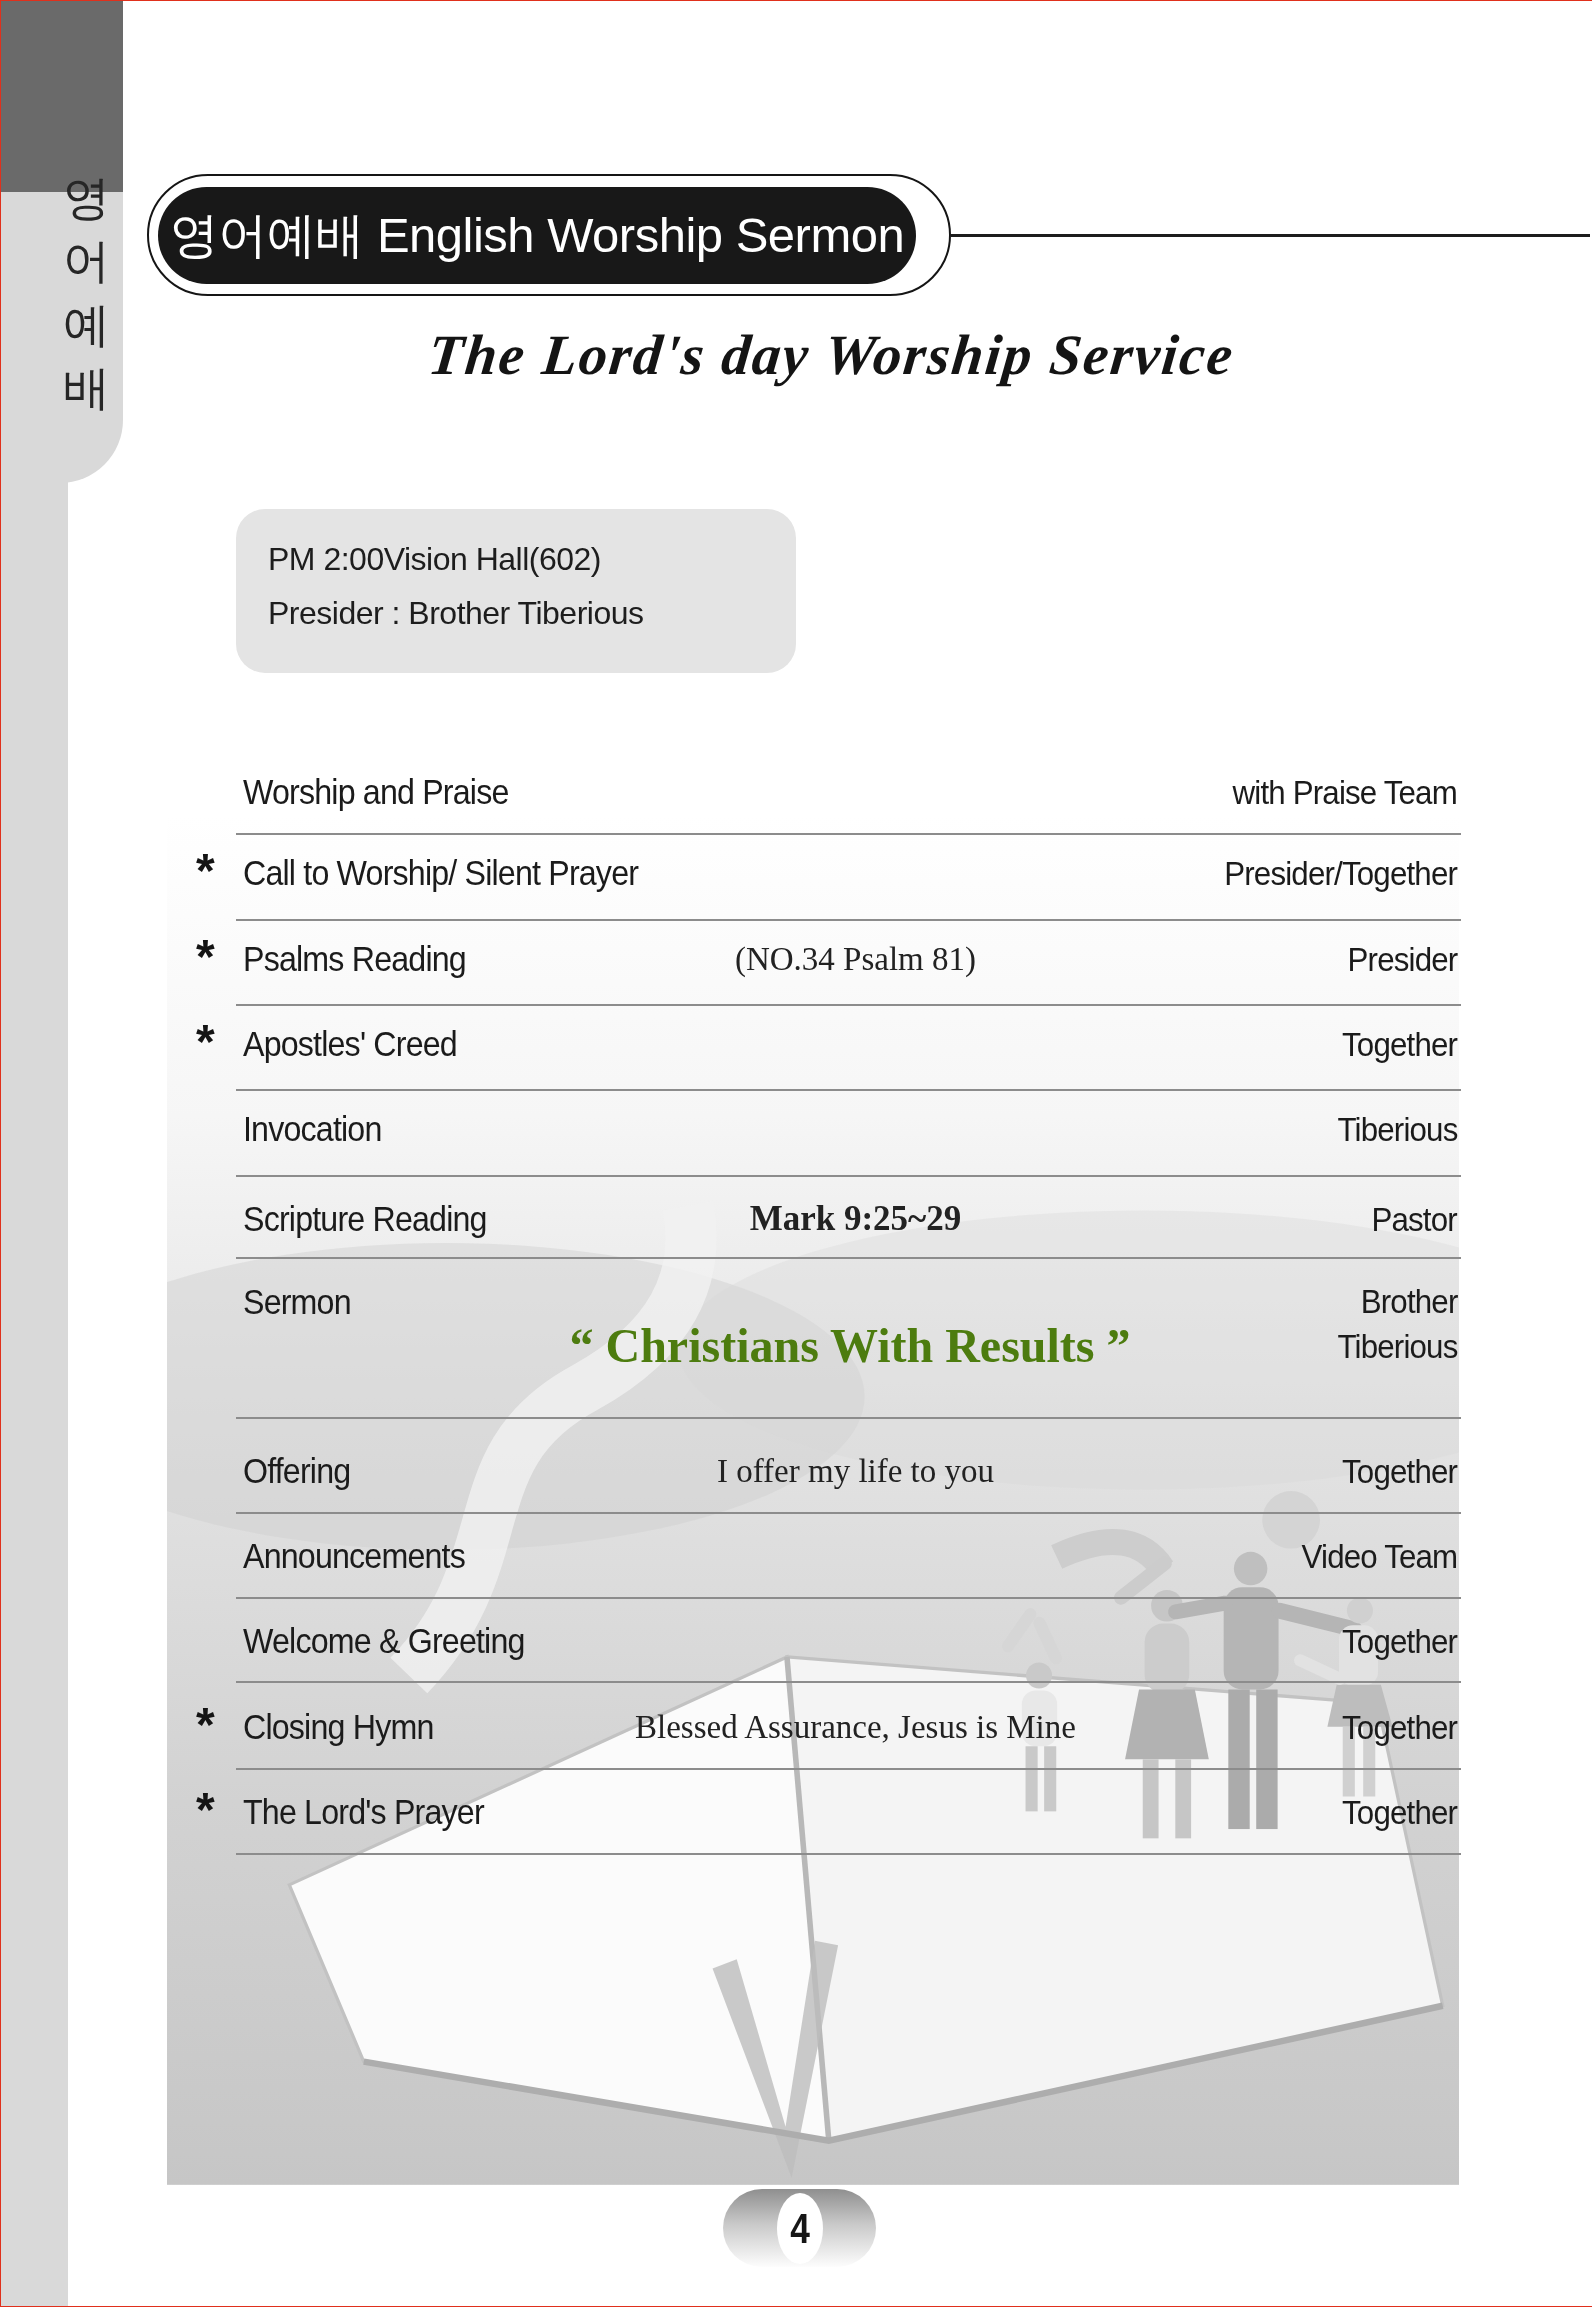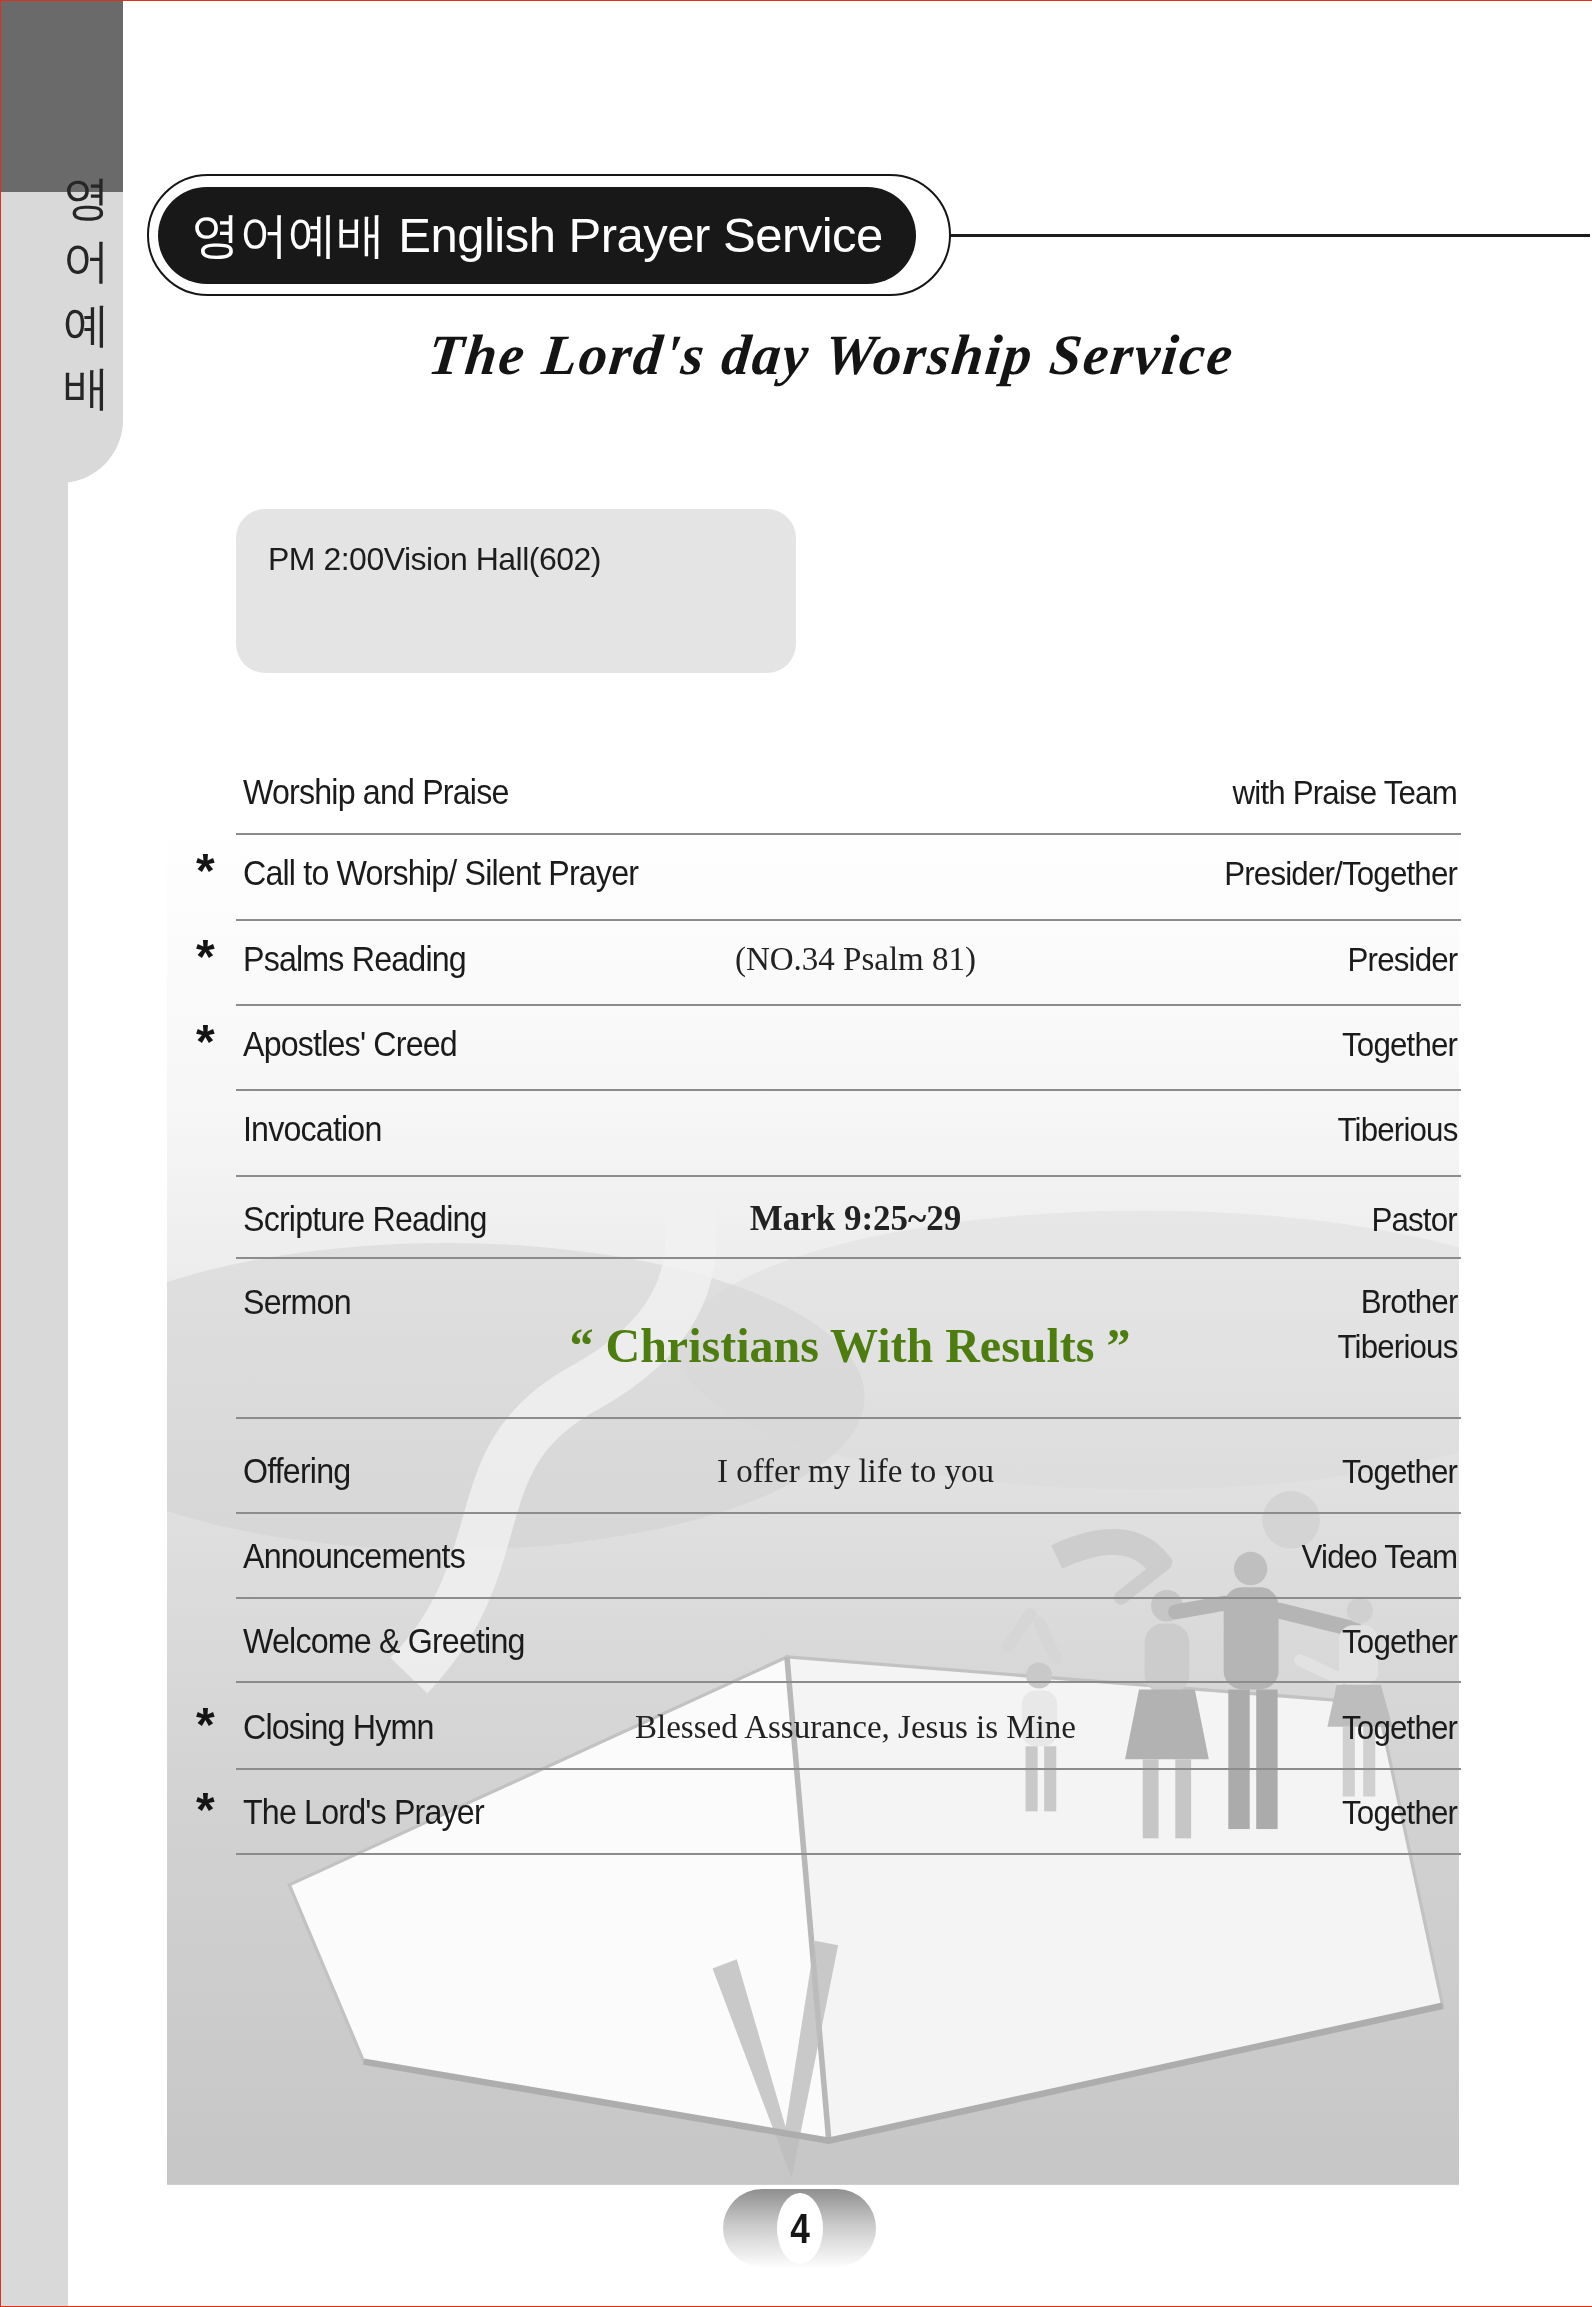--- a/index.html
+++ b/index.html
@@ -60,30 +60,31 @@
   <div class="side-dark"></div>
   <div class="side-strip"></div>
   <div class="side-wide"></div>
   <div class="side-char" style="top:173px">영</div>
   <div class="side-char" style="top:236px">어</div>
   <div class="side-char" style="top:300px">예</div>
   <div class="side-char" style="top:363px">배</div>
 
   <div class="hdr-outer"></div>
   <div class="hdr-inner">
-    <span>영어예배 English Prayer Service</span>
+    <span>영어예배 English Worship Sermon</span>
   </div>
   <div class="hdr-line"></div>
 
   <div class="main-title">The Lord's day Worship Service</div>
 
   <div class="info-box">
     <div class="info-line">
       <span>PM 2:00</span><span class="info-loc">Vision Hall(602)</span>
     </div>
+    <div class="info-line">Presider : Brother Tiberious</div>
   </div>
 
   <svg class="wm" viewBox="0 0 2778 2945" aria-hidden="true">
     <defs>
       <linearGradient id="wmg" x1="0" y1="0" x2="0" y2="1">
         <stop offset="0" stop-color="#ffffff"></stop>
         <stop offset="0.22" stop-color="#f6f6f6"></stop>
         <stop offset="0.45" stop-color="#e3e3e3"></stop>
         <stop offset="0.72" stop-color="#d2d2d2"></stop>
         <stop offset="1" stop-color="#c6c6c6"></stop>

